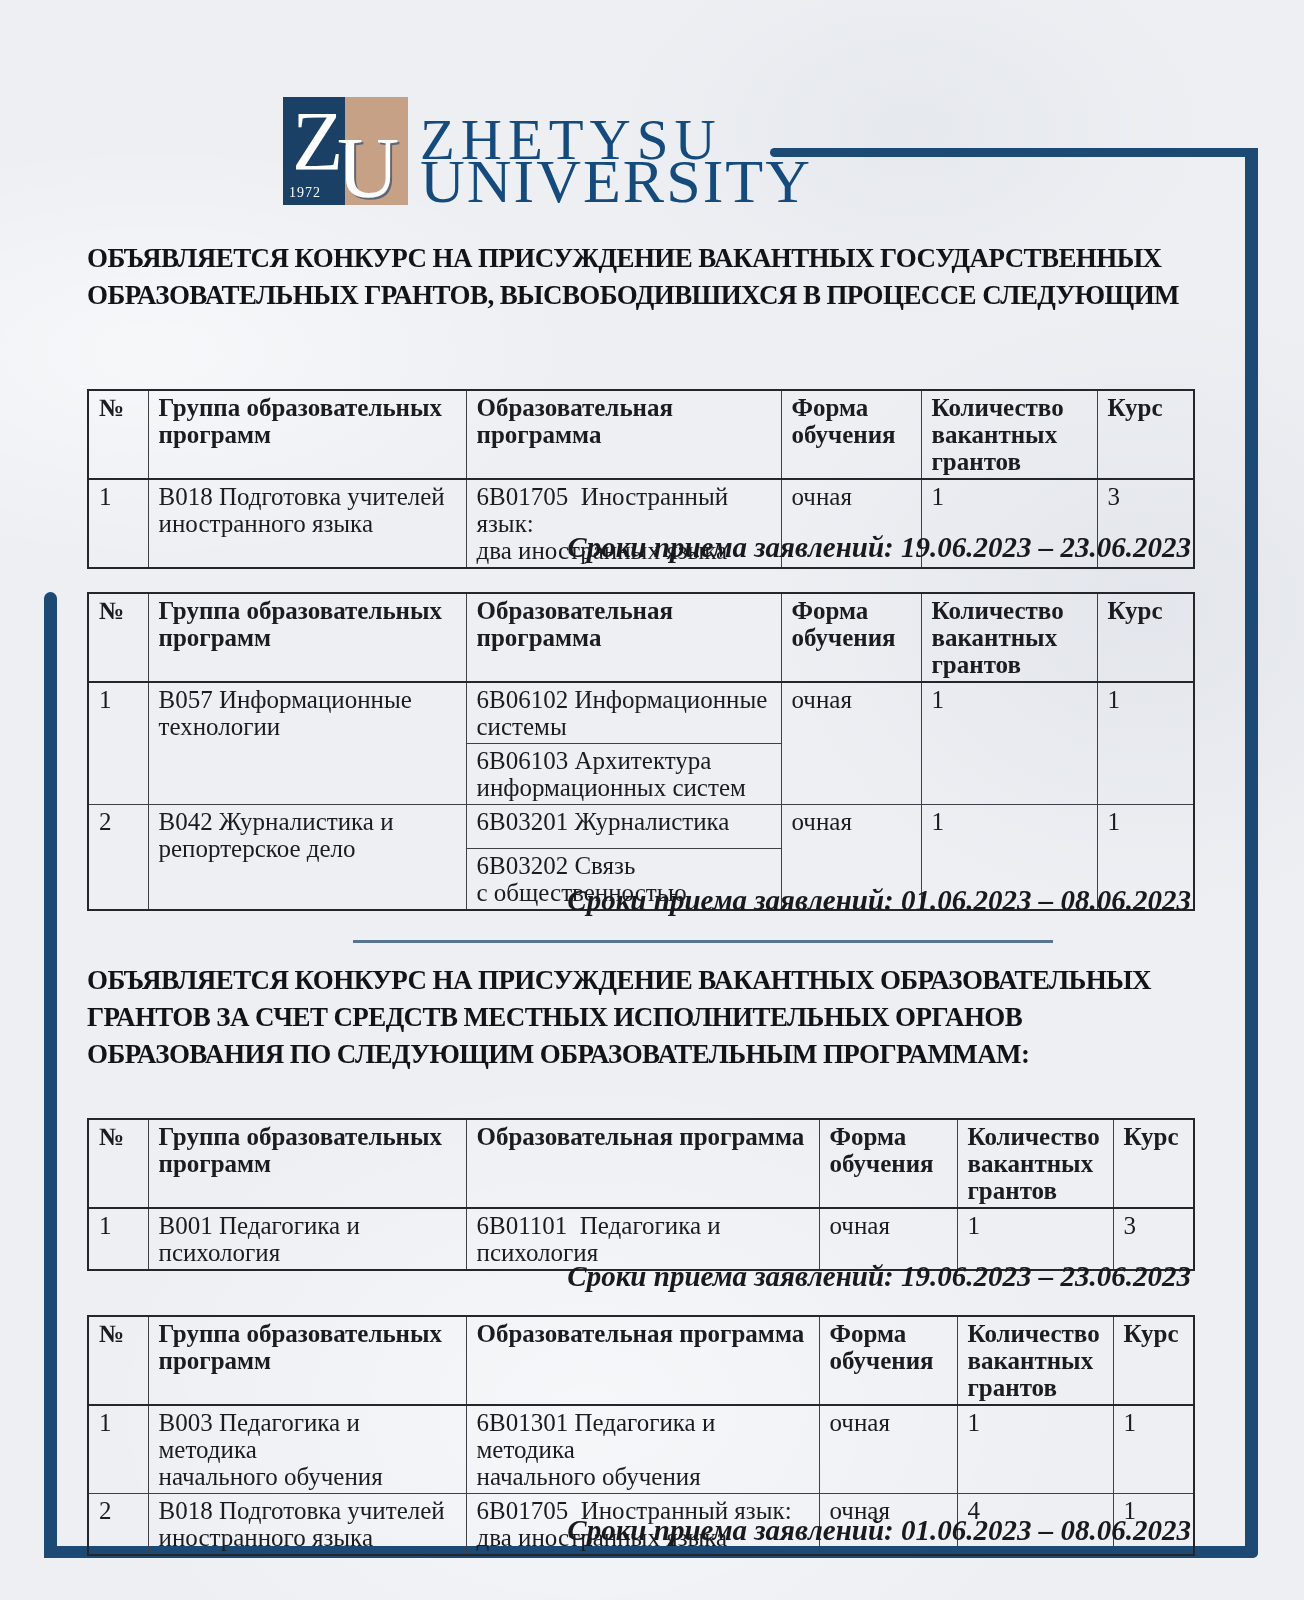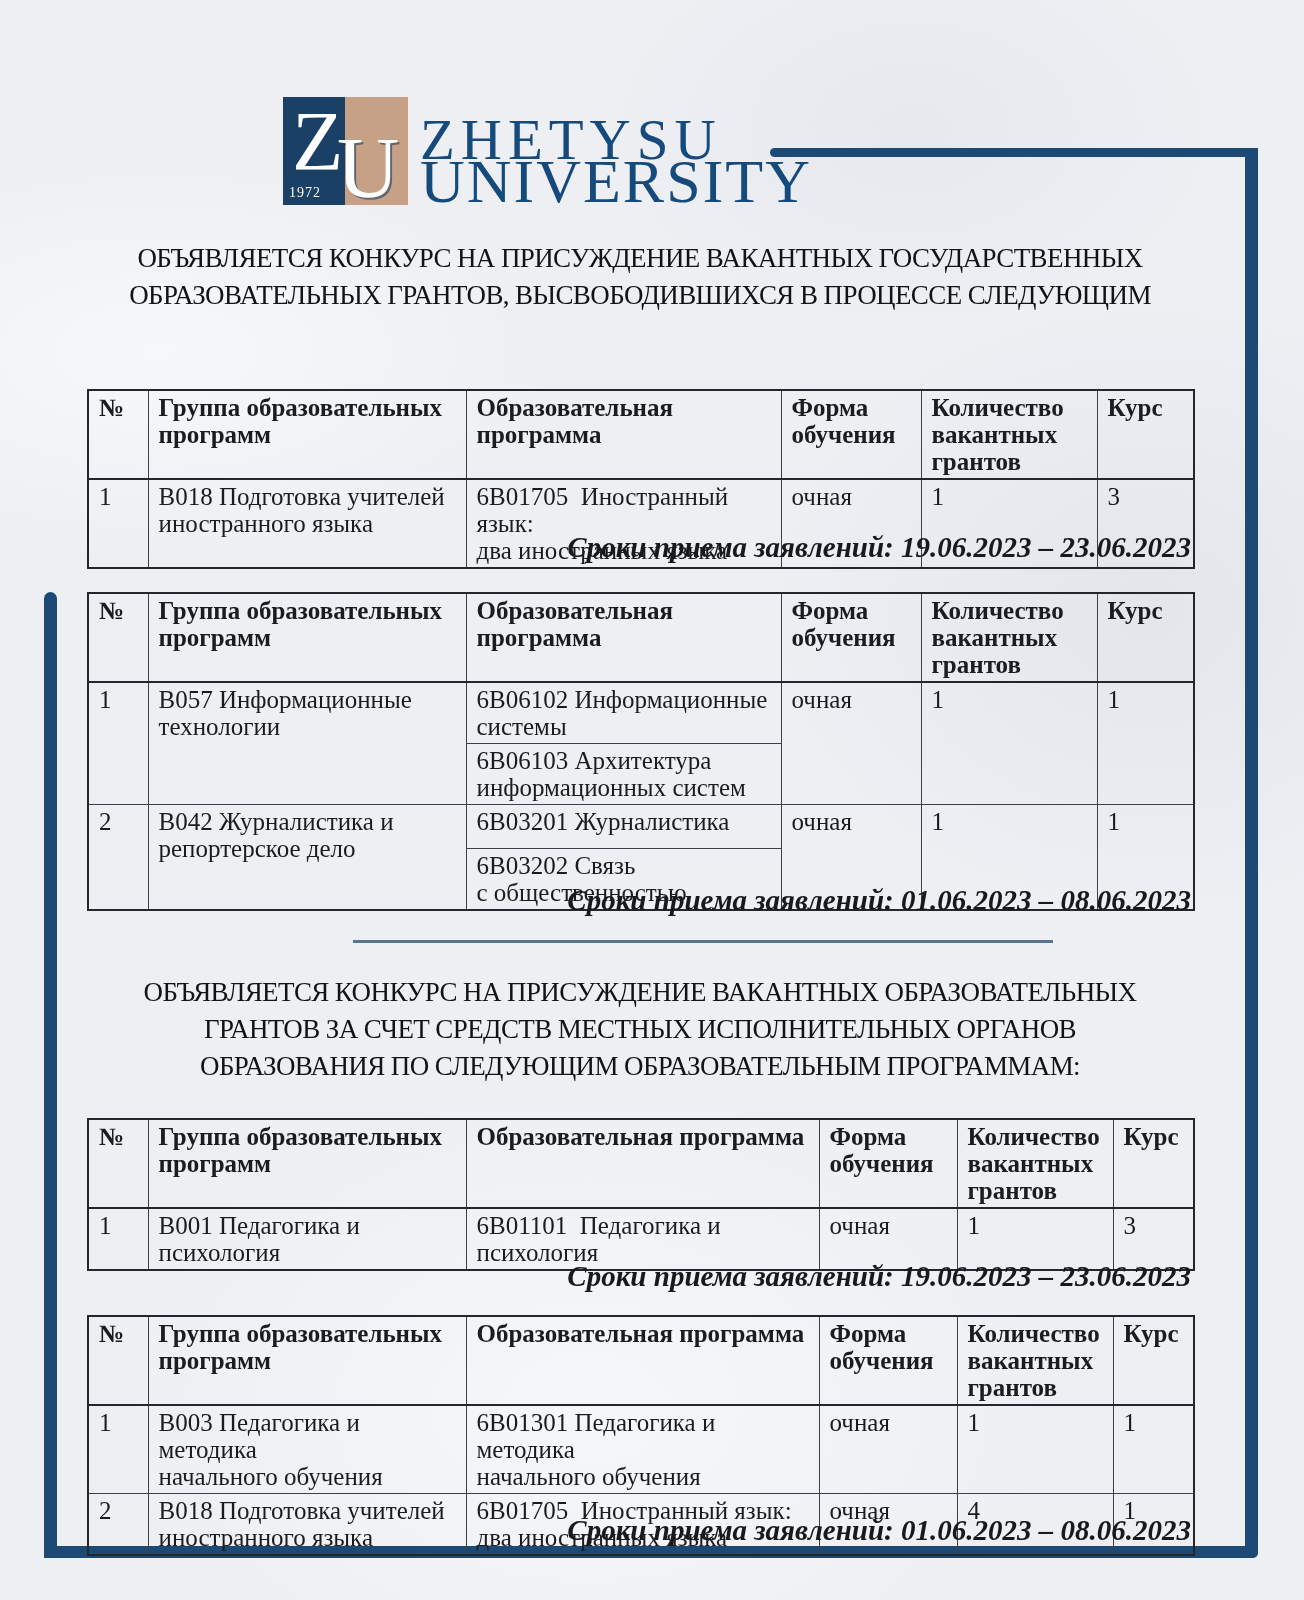--- a/index.html
+++ b/index.html
@@ -54,26 +54,26 @@
   }
 
   .info-date {
     position: absolute; top: 166px; right: 99px;
     font-size: 26px; color: #23262c;
   }
 
   
   .heading {
     position: absolute; left: 87px; width: 1106px;
-    text-align: center; font-weight: normal; color: #121316;
+    text-align: left; font-weight: bold; color: #121316;
     font-size: 27px; line-height: 37px; letter-spacing: -0.6px;
   }
   .heading div { white-space: nowrap; }
   .heading-1 { top: 240px; }
-  .heading-2 { top: 962px; margin-top: 12px; }
+  .heading-2 { top: 962px; }
 
   
   .grant-table {
     position: absolute; left: 87px; width: 1106px;
     border-collapse: collapse; table-layout: fixed;
     font-size: 25px; line-height: 27px; color: #1a1c20;
     border: 2px solid #23262b;
   }
   .grant-table th, .grant-table td {
     border: 1px solid #3d4046;

